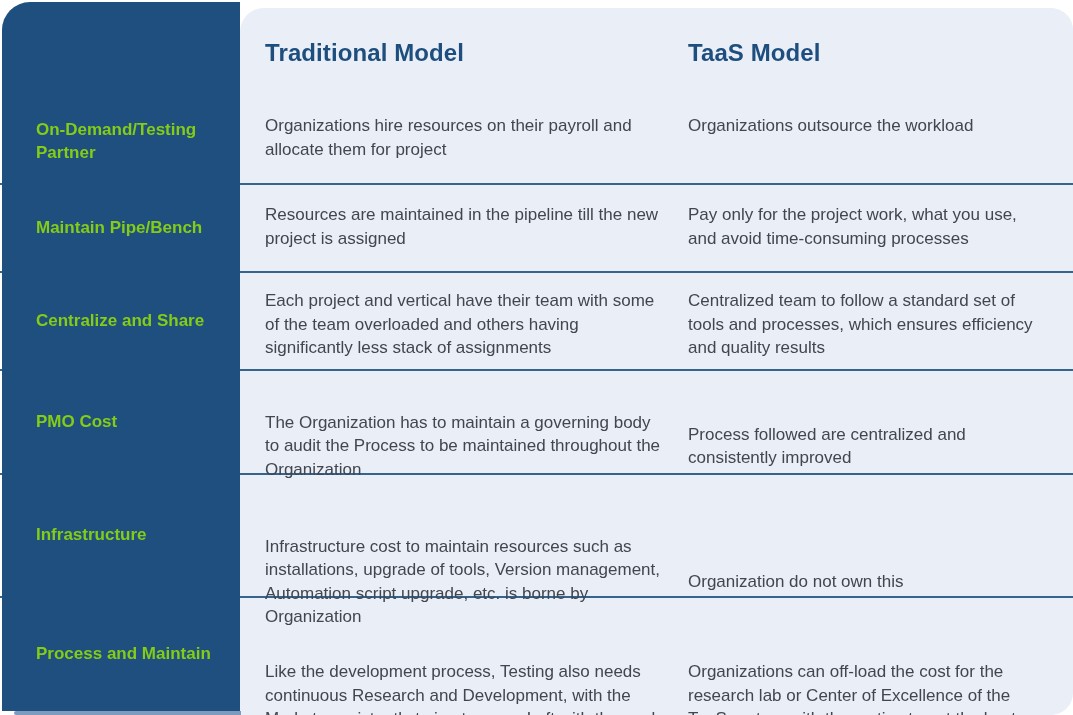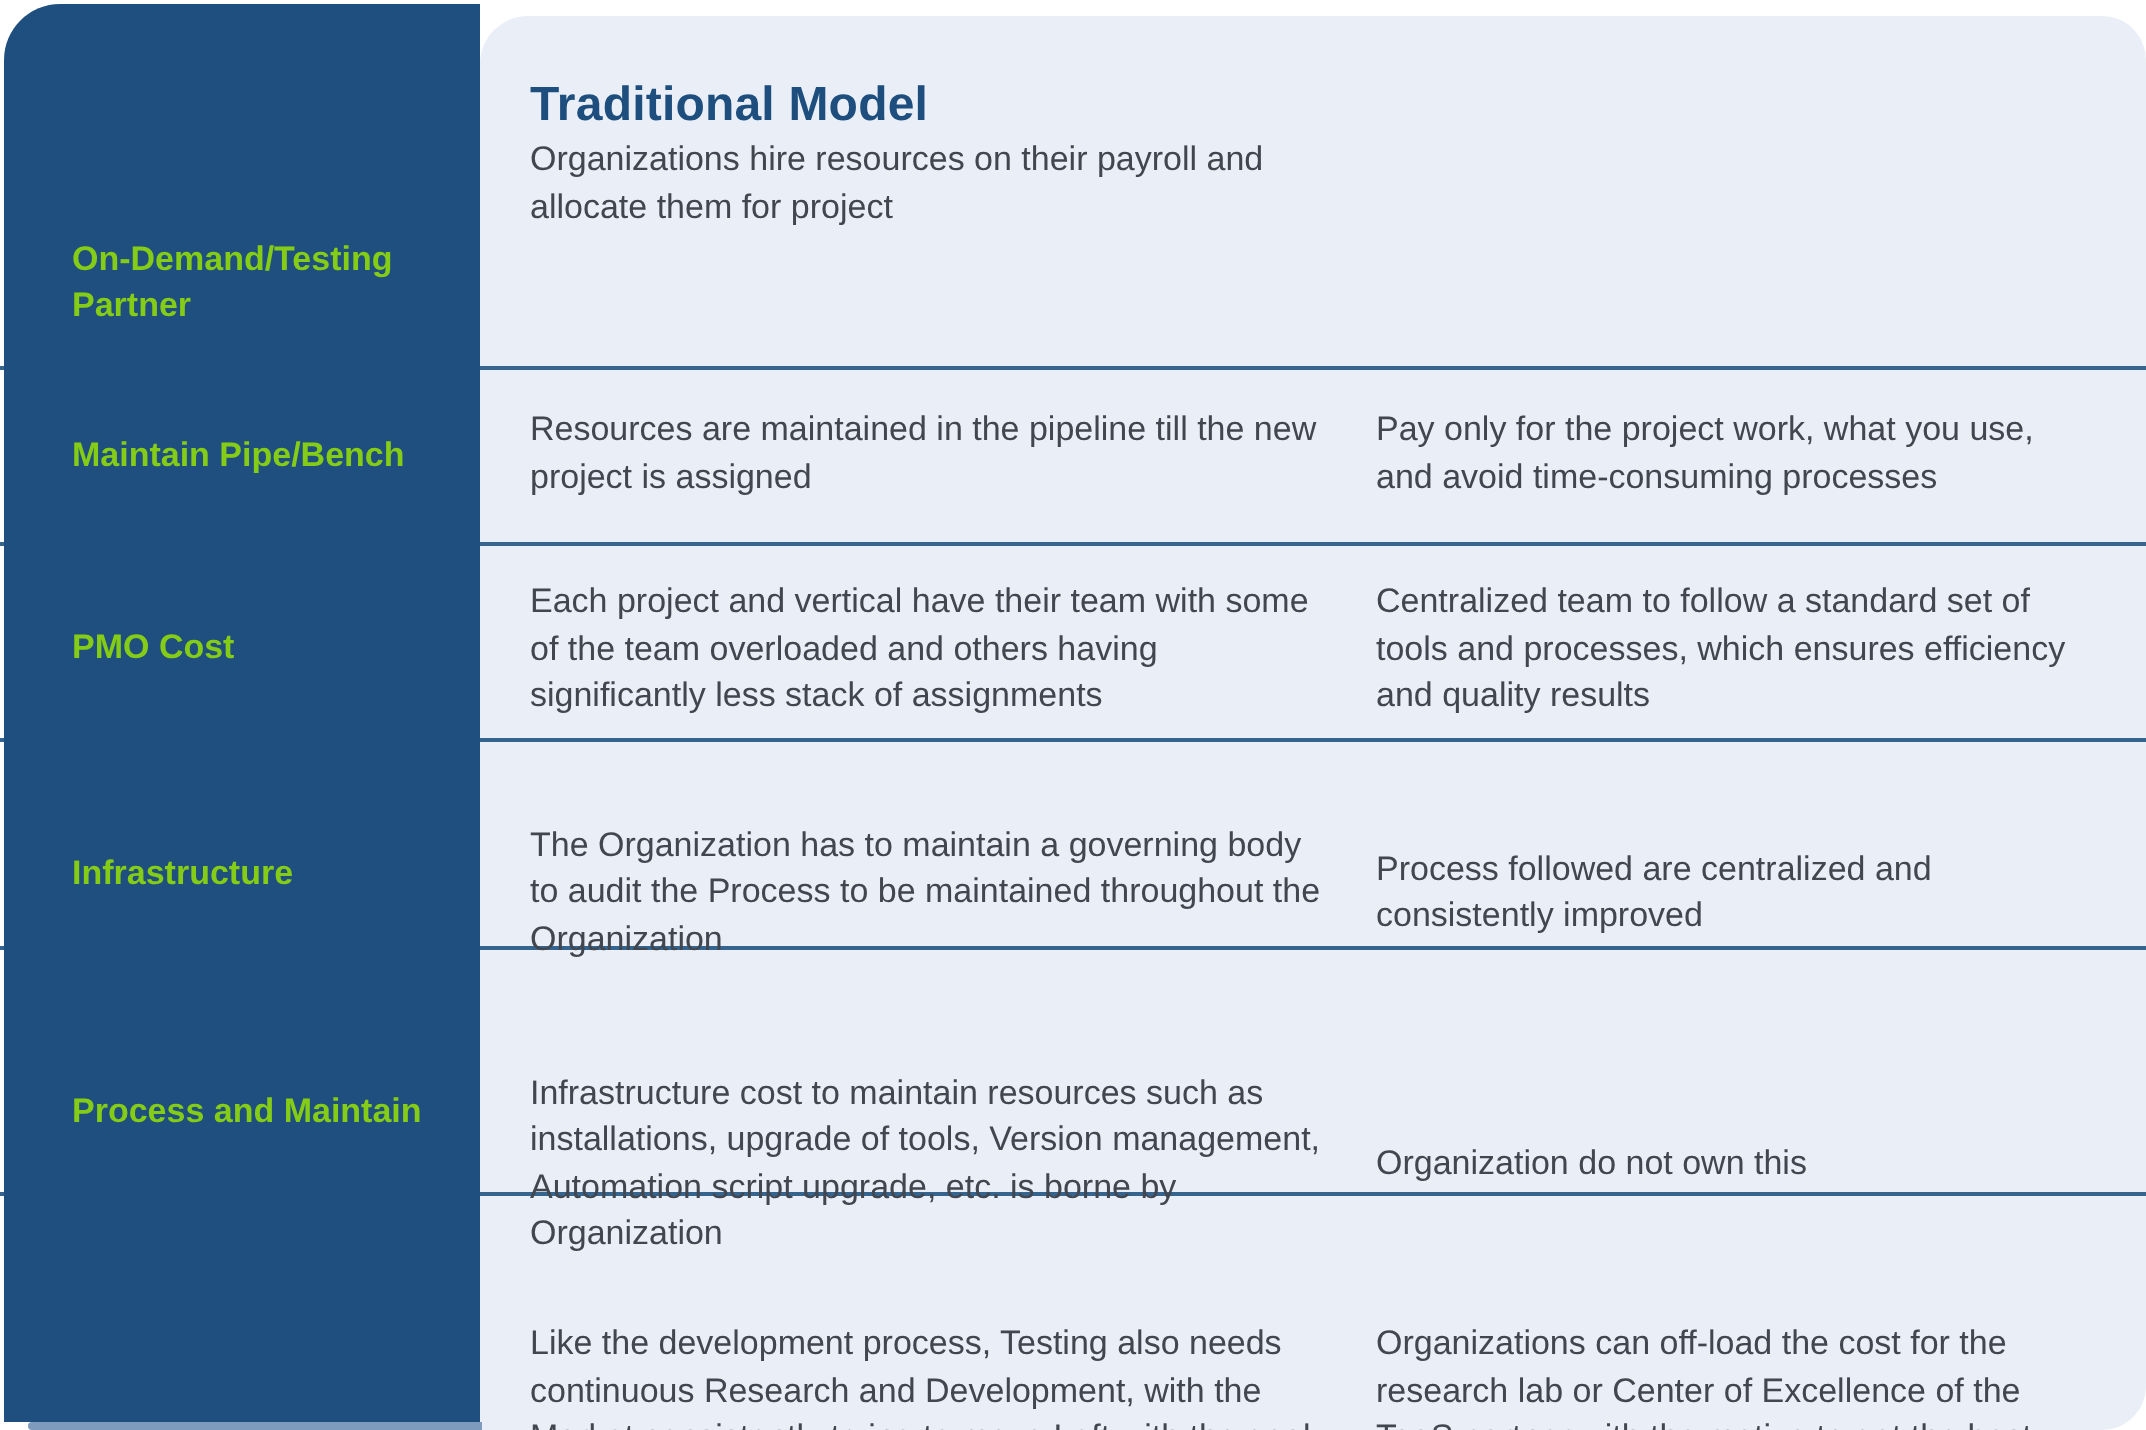--- a/index.html
+++ b/index.html
@@ -42,51 +42,56 @@
   .r3{height:119px}.r4{height:152px}.r5{height:92px}
   .cell{display:flex;align-items:center;box-sizing:border-box;padding-top:5px;}
   .r0 .cell{flex-direction:column;align-items:flex-start;justify-content:flex-start;padding-top:0;}
   .cell p{
     margin:0;font-size:17px;line-height:23.5px;color:#41464f;font-weight:400;
   }
   .r0 .cell h2{
     margin:30px 0 0 0;font-size:24px;line-height:30px;color:#1d4e7d;
     font-weight:700;letter-spacing:.1px;
   }
-  .r0 .cell p{}
+  .r0 .cell p{margin-top:46px;}
 </style>
 </head>
 <body>
 
 <div class="stage">
 
   <div class="content-card"></div>
 
   <div class="divider d0"></div>
   <div class="divider d1"></div>
   <div class="divider d2"></div>
   <div class="divider d3"></div>
   <div class="divider d4"></div>
 
   <div class="bottom-strip"></div>
 
   <div class="sidebar">
     <div class="side-cell s0">On-Demand/Testing Partner</div>
     <div class="side-cell s1">Maintain Pipe/Bench</div>
+    <div class="side-cell s2">Centralize and Share</div>
     <div class="side-cell s3">PMO Cost</div>
     <div class="side-cell s4">Infrastructure</div>
     <div class="side-cell s5">Process and Maintain</div>
   </div>
 
   <div class="rows">
 
     <div class="row r0">
       <div class="cell">
         <h2>Traditional Model</h2>
         <p>Organizations hire resources on their payroll and allocate them for project</p>
+      </div>
+      <div class="cell">
+        <h2>TaaS Model</h2>
+        <p>Organizations outsource the workload</p>
       </div>
     </div>
 
     <div class="row r1">
       <div class="cell">
         <p>Resources are maintained in the pipeline till the new project is assigned</p>
       </div>
       <div class="cell">
         <p>Pay only for the project work, what you use, and avoid time-consuming processes</p>
       </div>

